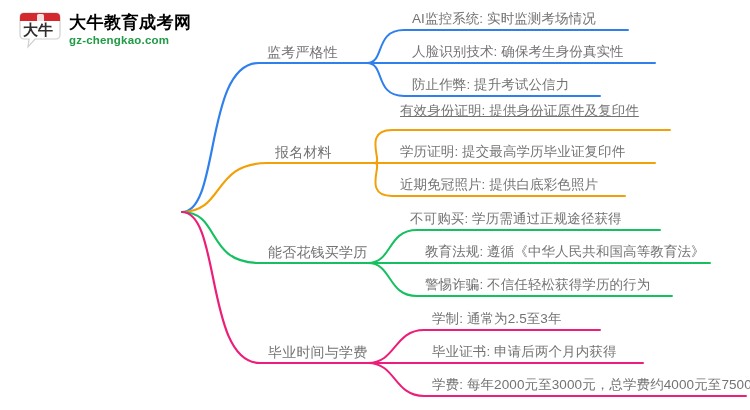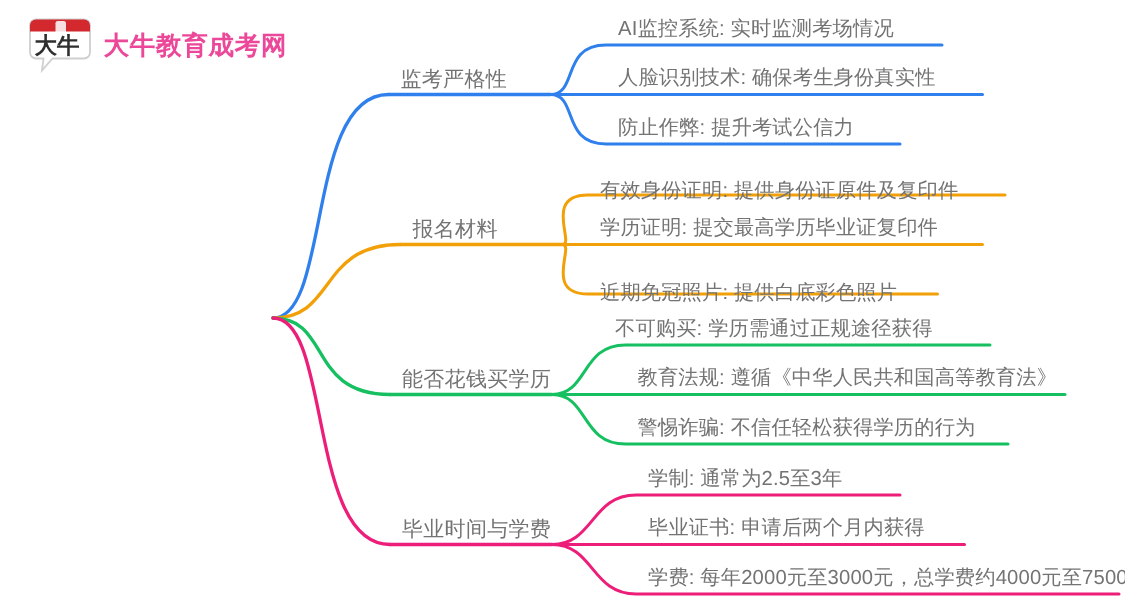--- a/index.html
+++ b/index.html
@@ -41,21 +41,21 @@
   .logo-mark svg { display: block; }
   .logo-text {
     display: flex;
     flex-direction: column;
     justify-content: center;
     line-height: 1;
   }
   .logo-title {
     font-size: 17px;
     font-weight: bold;
-    color: #ec4899;
+    color: #000000;
     letter-spacing: 0.5px;
     white-space: nowrap;
   }
   .logo-sub {
     margin-top: 4px;
     font-size: 11.5px;
     font-weight: bold;
     color: #1f9a45;
     letter-spacing: 0.2px;
     white-space: nowrap;
@@ -104,20 +104,21 @@
     <div class="logo-mark">
       <svg width="44" height="40" viewBox="0 0 44 40" aria-hidden="true">
         <path d="M6 3 H38 A4 4 0 0 1 42 7 V25 A4 4 0 0 1 38 29 H17 L10 37 L11 29 H6 A4 4 0 0 1 2 25 V7 A4 4 0 0 1 6 3 Z" fill="#ffffff" stroke="#cfcfcf" stroke-width="1.2"></path>
         <path d="M6 3 H38 A4 4 0 0 1 42 7 V11 H2 V7 A4 4 0 0 1 6 3 Z" fill="#d2282e"></path>
         <rect x="19" y="4" width="7" height="9" rx="1.5" fill="#ffffff" opacity="0.85"></rect>
         <text x="20" y="25" font-family="'Liberation Sans', sans-serif" font-size="15" font-weight="bold" fill="#2f2f2f" text-anchor="middle">大牛</text>
       </svg>
     </div>
     <div class="logo-text">
       <div class="logo-title">大牛教育成考网</div>
+      <div class="logo-sub">gz-chengkao.com</div>
     </div>
   </div>
 
   <svg id="connectors" viewBox="0 0 750 410" preserveAspectRatio="none">
       <path d="M 182 212 C 220.5 212, 204 63, 259 63" stroke="#2f80ed" stroke-width="2.2"></path>
       <path d="M 259 63 L 367 63" stroke="#2f80ed" stroke-width="2.2"></path>
       <path d="M 367 63 C 385.5 63, 374 30, 404 30 L 628 30" stroke="#2f80ed" stroke-width="2"></path>
       <path d="M 367 63 C 385.5 63, 374 63, 404 63 L 655 63" stroke="#2f80ed" stroke-width="2"></path>
       <path d="M 367 63 C 385.5 63, 374 96, 404 96 L 600 96" stroke="#2f80ed" stroke-width="2"></path>
       <path d="M 182 212 C 224.5 212, 212 163, 267 163" stroke="#f2a007" stroke-width="2.2"></path>
@@ -137,23 +138,23 @@
       <path d="M 368 363 C 396 363, 394 396, 424 396 L 746 396" stroke="#ec1e79" stroke-width="2"></path>
     </svg>
 
 
   <div id="labels-layer">
       <div class="node-label branch-label" style="left: 267px; top: 45px;">监考严格性</div>
       <div class="node-label leaf-label" style="left: 412px; top: 12px;">AI监控系统: 实时监测考场情况</div>
       <div class="node-label leaf-label" style="left: 412px; top: 45px;">人脸识别技术: 确保考生身份真实性</div>
       <div class="node-label leaf-label" style="left: 412px; top: 78px;">防止作弊: 提升考试公信力</div>
       <div class="node-label branch-label" style="left: 275px; top: 145px;">报名材料</div>
-      <div class="node-label leaf-label" style="left: 400px; top: 120px;">有效身份证明: 提供身份证原件及复印件</div>
+      <div class="node-label leaf-label" style="left: 400px; top: 104px; text-decoration: underline;">有效身份证明: 提供身份证原件及复印件</div>
       <div class="node-label leaf-label" style="left: 400px; top: 145px;">学历证明: 提交最高学历毕业证复印件</div>
-      <div class="node-label leaf-label" style="left: 400px; top: 188px;">近期免冠照片: 提供白底彩色照片</div>
+      <div class="node-label leaf-label" style="left: 400px; top: 178px;">近期免冠照片: 提供白底彩色照片</div>
       <div class="node-label branch-label" style="left: 268px; top: 245px;">能否花钱买学历</div>
       <div class="node-label leaf-label" style="left: 410px; top: 212px;">不可购买: 学历需通过正规途径获得</div>
       <div class="node-label leaf-label" style="left: 425px; top: 245px; text-align: center;">教育法规: 遵循《中华人民共和国高等教育法》</div>
       <div class="node-label leaf-label" style="left: 425px; top: 278px;">警惕诈骗: 不信任轻松获得学历的行为</div>
       <div class="node-label branch-label" style="left: 268px; top: 345px;">毕业时间与学费</div>
       <div class="node-label leaf-label" style="left: 432px; top: 312px;">学制: 通常为2.5至3年</div>
       <div class="node-label leaf-label" style="left: 432px; top: 345px;">毕业证书: 申请后两个月内获得</div>
       <div class="node-label leaf-label" style="left: 432px; top: 378px;">学费: 每年2000元至3000元，总学费约4000元至7500元</div>
     </div>
 

